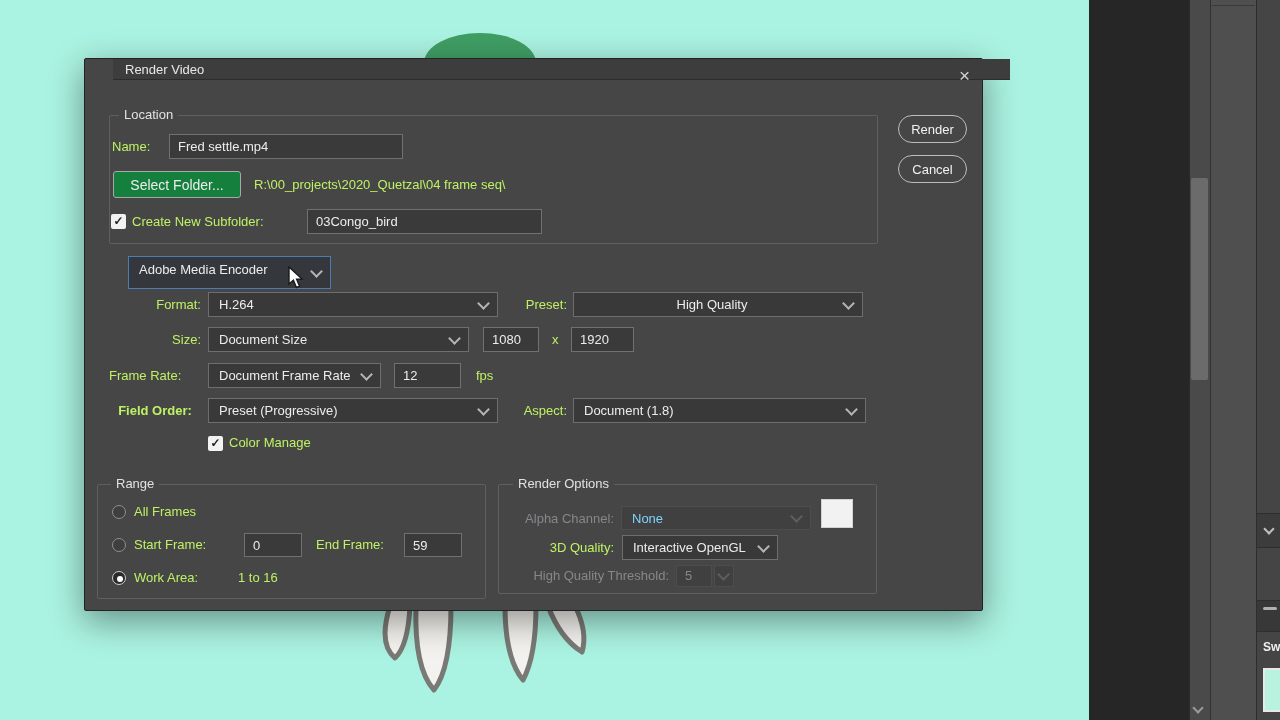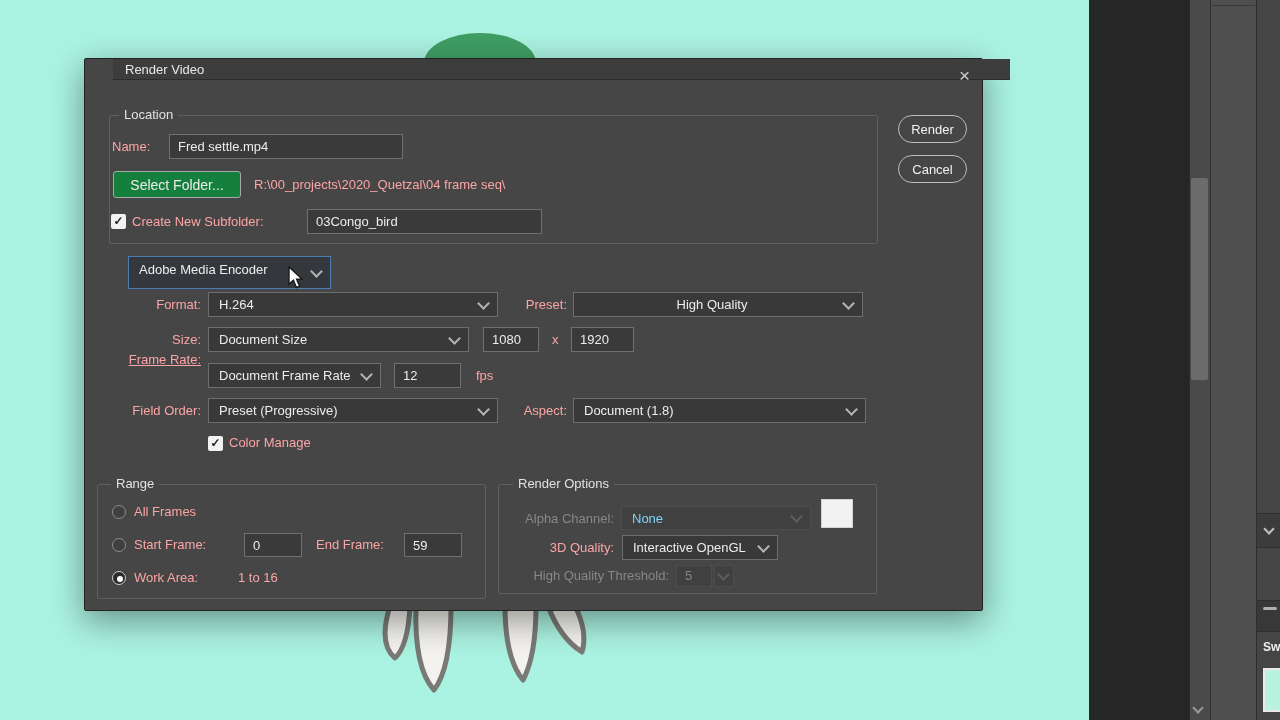--- a/index.html
+++ b/index.html
@@ -29,21 +29,21 @@
   #dialog{left:84px;top:58px;width:899px;height:553px;background:#464646;border:1px solid #232323;
           border-radius:2px;box-shadow:0 10px 34px rgba(0,0,0,.4);z-index:10;}
   #titlebar{left:0;top:0;width:100%;height:21px;background:#3d3d3d;border-bottom:1px solid #2c2c2c;
             display:flex;align-items:center;padding:0 12px;margin-left:28px;}
   #dlg-title{font-size:13px;color:#e8e8e8;}
   #dlg-close{right:12px;top:7px;font-size:19px;color:#cfcfcf;line-height:20px;cursor:default;}
 
   .fieldset{border:1px solid #5f5f5f;border-radius:2px;}
   .legend{font-size:13px;color:#e2e2e2;background:#464646;padding:0 5px;line-height:14px;}
 
-  .lbl{font-size:13px;color:#fca5a5;line-height:25px;white-space:nowrap;}
+  .lbl{font-size:13px;color:#bef264;line-height:25px;white-space:nowrap;}
   .lbl.dis{color:#85878a;}
   .input{background:#3a3a3a;border:1px solid #707070;color:#ececec;font-size:13px;
          line-height:23px;padding:0 8px;white-space:nowrap;overflow:hidden;}
   .input.dis{background:#404040;border-color:#4d4d4d;color:#85878a;}
   .dd{background:#393939;border:1px solid #6e6e6e;color:#ececec;font-size:13px;line-height:23px;
       padding:0 22px 0 10px;white-space:nowrap;overflow:hidden;}
   .dd.dis{background:#404040;border-color:#4d4d4d;color:#7dd3fc;}
   .dd.focus{border:1px solid #4b7cb3;background:#34373c;}
   .chev{position:absolute;right:9px;top:50%;width:7px;height:7px;margin-top:-6px;
         border-right:2px solid #b5b5b5;border-bottom:2px solid #b5b5b5;transform:rotate(45deg);}
@@ -138,29 +138,29 @@
 
   <span class="abs lbl" style="left:24px;top:268px;width:92px;text-align:right;">Size:</span>
   <div class="abs dd" style="left:123px;top:268px;width:261px;height:25px;">
     <span>Document Size</span>
     <span class="chev"></span>
   </div>
   <div class="abs input" style="left:398px;top:268px;width:56px;height:25px;">1080</div>
   <span class="abs lbl" style="left:467px;top:268px;">x</span>
   <div class="abs input" style="left:486px;top:268px;width:63px;height:25px;">1920</div>
 
-  <span class="abs lbl" style="left:24px;top:288px;width:92px;text-align:right;text-decoration:underline;">Frame Rate:</span>
+  <span class="abs lbl" style="left:24px;top:304px;width:92px;text-align:left;">Frame Rate:</span>
   <div class="abs dd" style="left:123px;top:304px;width:173px;height:25px;padding-right:18px;">
     <span>Document Frame Rate</span>
     <span class="chev"></span>
   </div>
   <div class="abs input" style="left:309px;top:304px;width:67px;height:25px;">12</div>
   <span class="abs lbl" style="left:391px;top:304px;">fps</span>
 
-  <span class="abs lbl" style="left:24px;top:339px;width:92px;text-align:right;">Field Order:</span>
+  <span class="abs lbl" style="left:24px;top:339px;width:92px;text-align:center;font-weight:bold;">Field Order:</span>
   <div class="abs dd" style="left:123px;top:339px;width:290px;height:25px;">
     <span>Preset (Progressive)</span>
     <span class="chev"></span>
   </div>
   <span class="abs lbl" style="left:410px;top:339px;width:72px;text-align:right;">Aspect:</span>
   <div class="abs dd" style="left:488px;top:339px;width:293px;height:25px;">
     <span>Document (1.8)</span>
     <span class="chev"></span>
   </div>
 

